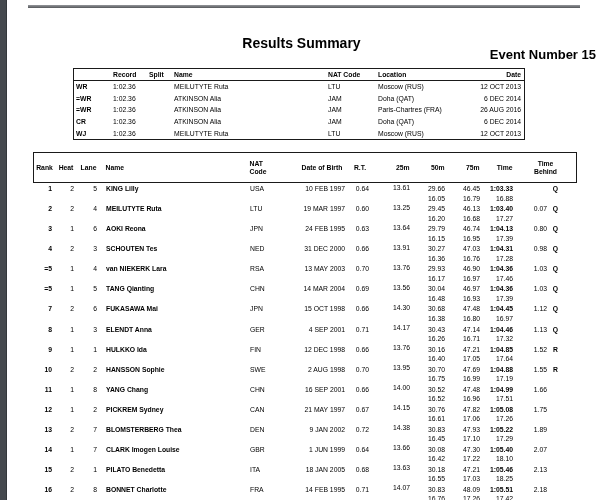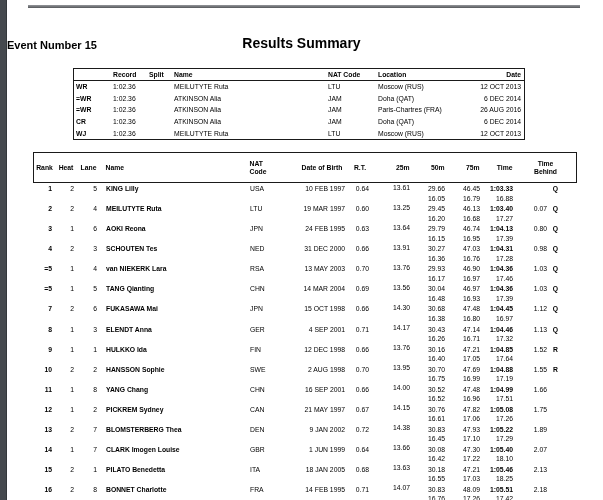--- a/index.html
+++ b/index.html
@@ -8,22 +8,22 @@
     position:relative; overflow:hidden; background:#ffffff; color:#000;
     font-family:"Liberation Sans", sans-serif;
   }
   .side-strip { position:absolute; left:0; top:0; width:7px; height:500px;
     background:#45494e; border-right:1px solid #34383c; }
   .top-rule { position:absolute; left:28px; top:5px; width:552px; height:2.5px;
     background:linear-gradient(#94969a,#55585b); }
 
   .doc-title { position:absolute; top:35px; left:7px; width:589px; text-align:center;
     font-size:14px; font-weight:bold; }
-  .doc-subtitle { position:absolute; top:39px; left:7px; width:589px; text-align:left;
-    font-size:11px; font-weight:bold; }
+  .doc-subtitle { position:absolute; top:47px; left:7px; width:589px; text-align:right;
+    font-size:13px; font-weight:bold; }
 
   
   .records-table { position:absolute; left:73px; top:68px; width:452px;
     border:1px solid #1a1a1a; font-size:6.8px; line-height:9px; }
   .rec-grid { display:grid; grid-template-columns:39px 36px 25px 154px 50px 83px 63px; }
   .rec-head { font-weight:bold; height:12px; align-items:center;
     border-bottom:1px solid #1a1a1a; }
   .rec-row { height:11.6px; align-items:center; }
   .rc-type { font-weight:bold; padding-left:2px; }
   .rc-date { text-align:right; padding-right:3px; }

